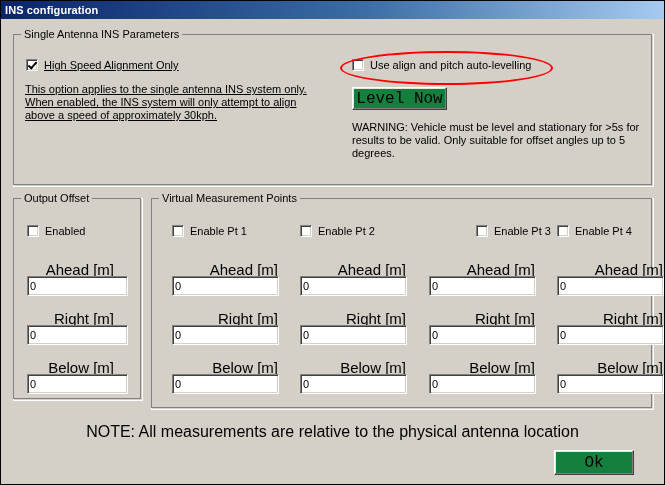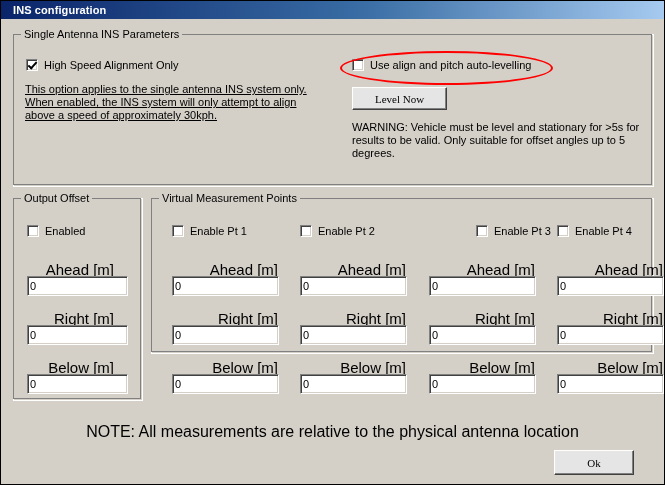--- a/index.html
+++ b/index.html
@@ -19,21 +19,21 @@
     box-sizing: border-box;
     background: #d4d0c8;
     border: 1px solid #000000;
     overflow: hidden;
   }
   .titlebar {
     height: 18px;
     background: linear-gradient(to right, #0a246a 0%, #3a6ea5 55%, #a6caf0 100%);
     display: flex;
     align-items: center;
-    padding: 0 12px;
+    padding: 0 4px;
     box-sizing: border-box;
   }
   .titlebar .title {
     color: #ffffff;
     font-size: 11px;
     font-weight: bold;
     letter-spacing: 0.1px;
   }
   .client {
     position: absolute;
@@ -118,27 +118,27 @@
     line-height: 13px;
   }
   .label {
     position: absolute;
     font-size: 15px;
   }
 
   
   .btn {
     position: absolute;
-    background: #e5e5e5;
+    background: #15803d;
     border: 1px solid #ffffff;
     border-right-color: #404040;
     border-bottom-color: #404040;
     box-shadow: inset -1px -1px 0 #808080, inset 1px 1px 0 #e8e6e2;
-    font-family: Liberation Serif, serif;
-    font-size: 11px;
+    font-family: Liberation Mono, monospace;
+    font-size: 16px;
     color: #000000;
     display: flex;
     align-items: center;
     justify-content: center;
     box-sizing: border-box;
     cursor: default;
   }
 
   
   .input {
@@ -182,21 +182,21 @@
   <div class="titlebar">
     <span class="title">INS configuration</span>
   </div>
 
   <div class="client">
 
     <div class="group" style="left:12px; top:14px; width:641px; height:153px;">
       <span class="grp-title">Single Antenna INS Parameters</span>
       <div class="inner">
 
-        <div class="cb" style="left:12px; top:24px;">
+        <div class="cb" style="left:12px; top:24px;text-decoration:underline;">
           <span class="box checked"></span>
           <span class="lbl">High Speed Alignment Only</span>
         </div>
 
         <div class="static" style="left:11px; top:48px; width:290px;text-decoration:underline;">This option applies to the single antenna INS system only.  When enabled, the INS system will only attempt to align above a speed of approximately 30kph.</div>
 
         <div class="cb" style="left:338px; top:24px;">
           <span class="box"></span>
           <span class="lbl">Use align and pitch auto-levelling</span>
         </div>
@@ -224,21 +224,21 @@
 
         <div class="label" style="left:0; top:111px; width:100px; text-align:right;">Right [m]</div>
         <div class="input" style="left:13px; top:126px; width:101px;">0</div>
 
         <div class="label" style="left:0; top:160px; width:100px; text-align:right;">Below [m]</div>
         <div class="input" style="left:13px; top:175px; width:101px;">0</div>
 
       </div>
     </div>
 
-    <div class="group" style="left:150px; top:178px; width:503px; height:156px;">
+    <div class="group" style="left:150px; top:178px; width:503px; height:212px;">
       <span class="grp-title">Virtual Measurement Points</span>
       <div class="inner">
 
         <div class="cb" style="left:20px; top:26px;">
           <span class="box"></span>
           <span class="lbl">Enable Pt 1</span>
         </div>
         <div class="label" style="left:20px; top:62px; width:106px; text-align:right;">Ahead [m]</div>
         <div class="input" style="left:20px; top:77px; width:107px;">0</div>
         <div class="label" style="left:20px; top:111px; width:106px; text-align:right;">Right [m]</div>

